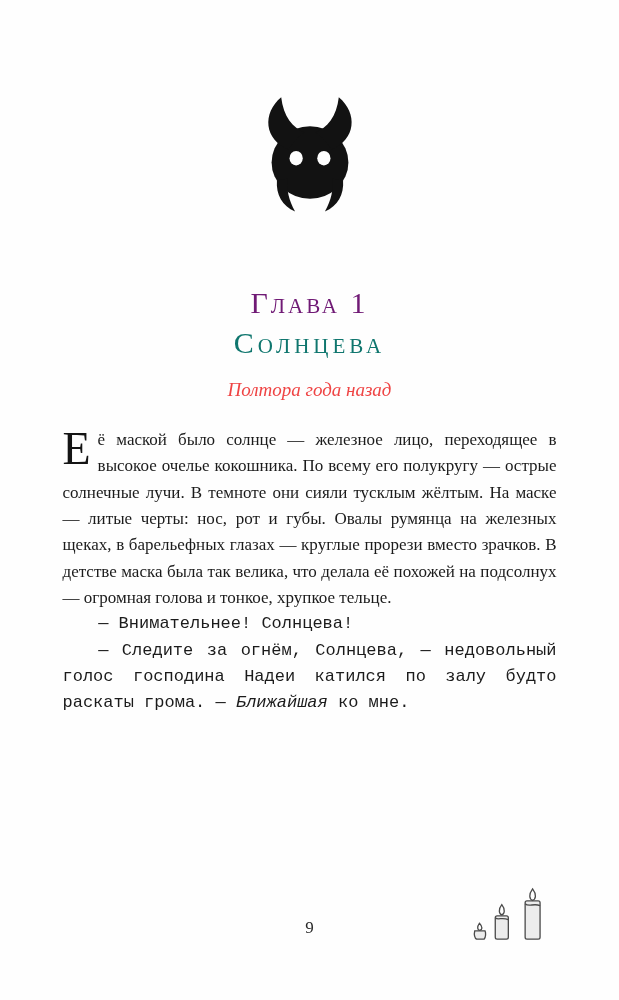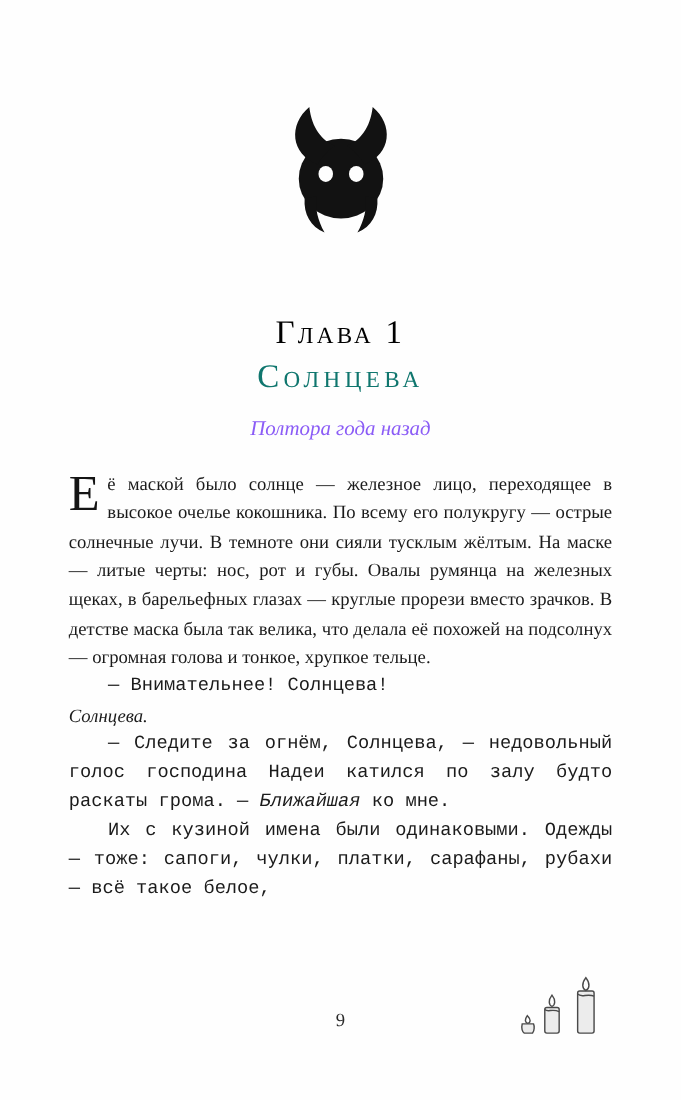--- a/index.html
+++ b/index.html
@@ -30,36 +30,36 @@
   .chapter-head {
     text-align: center;
     margin-top: 66px;
   }
   .chapter-label {
     font-variant: small-caps;
     font-size: 30px;
     letter-spacing: 3px;
     line-height: 1.1;
     font-weight: 400;
-    color: #000000;
+    color: #701a75;
   }
   .chapter-title {
     font-variant: small-caps;
     font-size: 30px;
     letter-spacing: 4px;
     line-height: 1.1;
     font-weight: 400;
     margin-top: 7px;
     color: #0f766e;
   }
   .chapter-subtitle {
     font-style: italic;
     font-size: 19px;
     margin-top: 20px;
-    color: #8b5cf6;
+    color: #ef4444;
   }
   .body-text {
     width: 494px;
     margin: 26px auto 0 auto;
     font-size: 17px;
     line-height: 1.55;
     text-align: justify;
   }
   .para {
     margin: 0;
@@ -130,23 +130,21 @@
 
   <div class="chapter-head">
     <div class="chapter-label">Глава 1</div>
     <div class="chapter-title">Солнцева</div>
     <div class="chapter-subtitle">Полтора года назад</div>
   </div>
 
   <div class="body-text">
       <p class="para plain"><span class="dropcap">Е</span><span>ё маской было солнце — железное лицо, переходящее в высокое очелье кокошника. По всему его полукругу — острые солнечные лучи. В темноте они сияли тусклым жёлтым. На маске — литые черты: нос, рот и губы. Овалы румянца на железных щеках, в барельефных глазах — круглые прорези вместо зрачков. В детстве маска была так велика, что делала её похожей на подсолнух — огромная голова и тонкое, хрупкое тельце.</span></p>
       <p class="para indent"><span>— Внимательнее! Солнцева!</span></p>
-      <p class="para plain"><em>Солнцева.</em></p>
       <p class="para indent"><span>— Следите за огнём, Солнцева, — недовольный голос господина Надеи катился по залу будто раскаты грома. — </span><em>Ближайшая</em><span> ко мне.</span></p>
-      <p class="para indent"><span>Их с кузиной имена были одинаковыми. Одежды — тоже: сапоги, чулки, платки, сарафаны, рубахи — всё такое белое,</span></p>
     </div>
 
   <div class="footer">
     <span class="page-number">9</span>
   </div>
 
   <div class="candles">
     <svg viewBox="0 0 90 60" xmlns="http://www.w3.org/2000/svg" aria-hidden="true">
 
       <g stroke="#4a4a4a" stroke-width="1.4" fill="#ececec">

